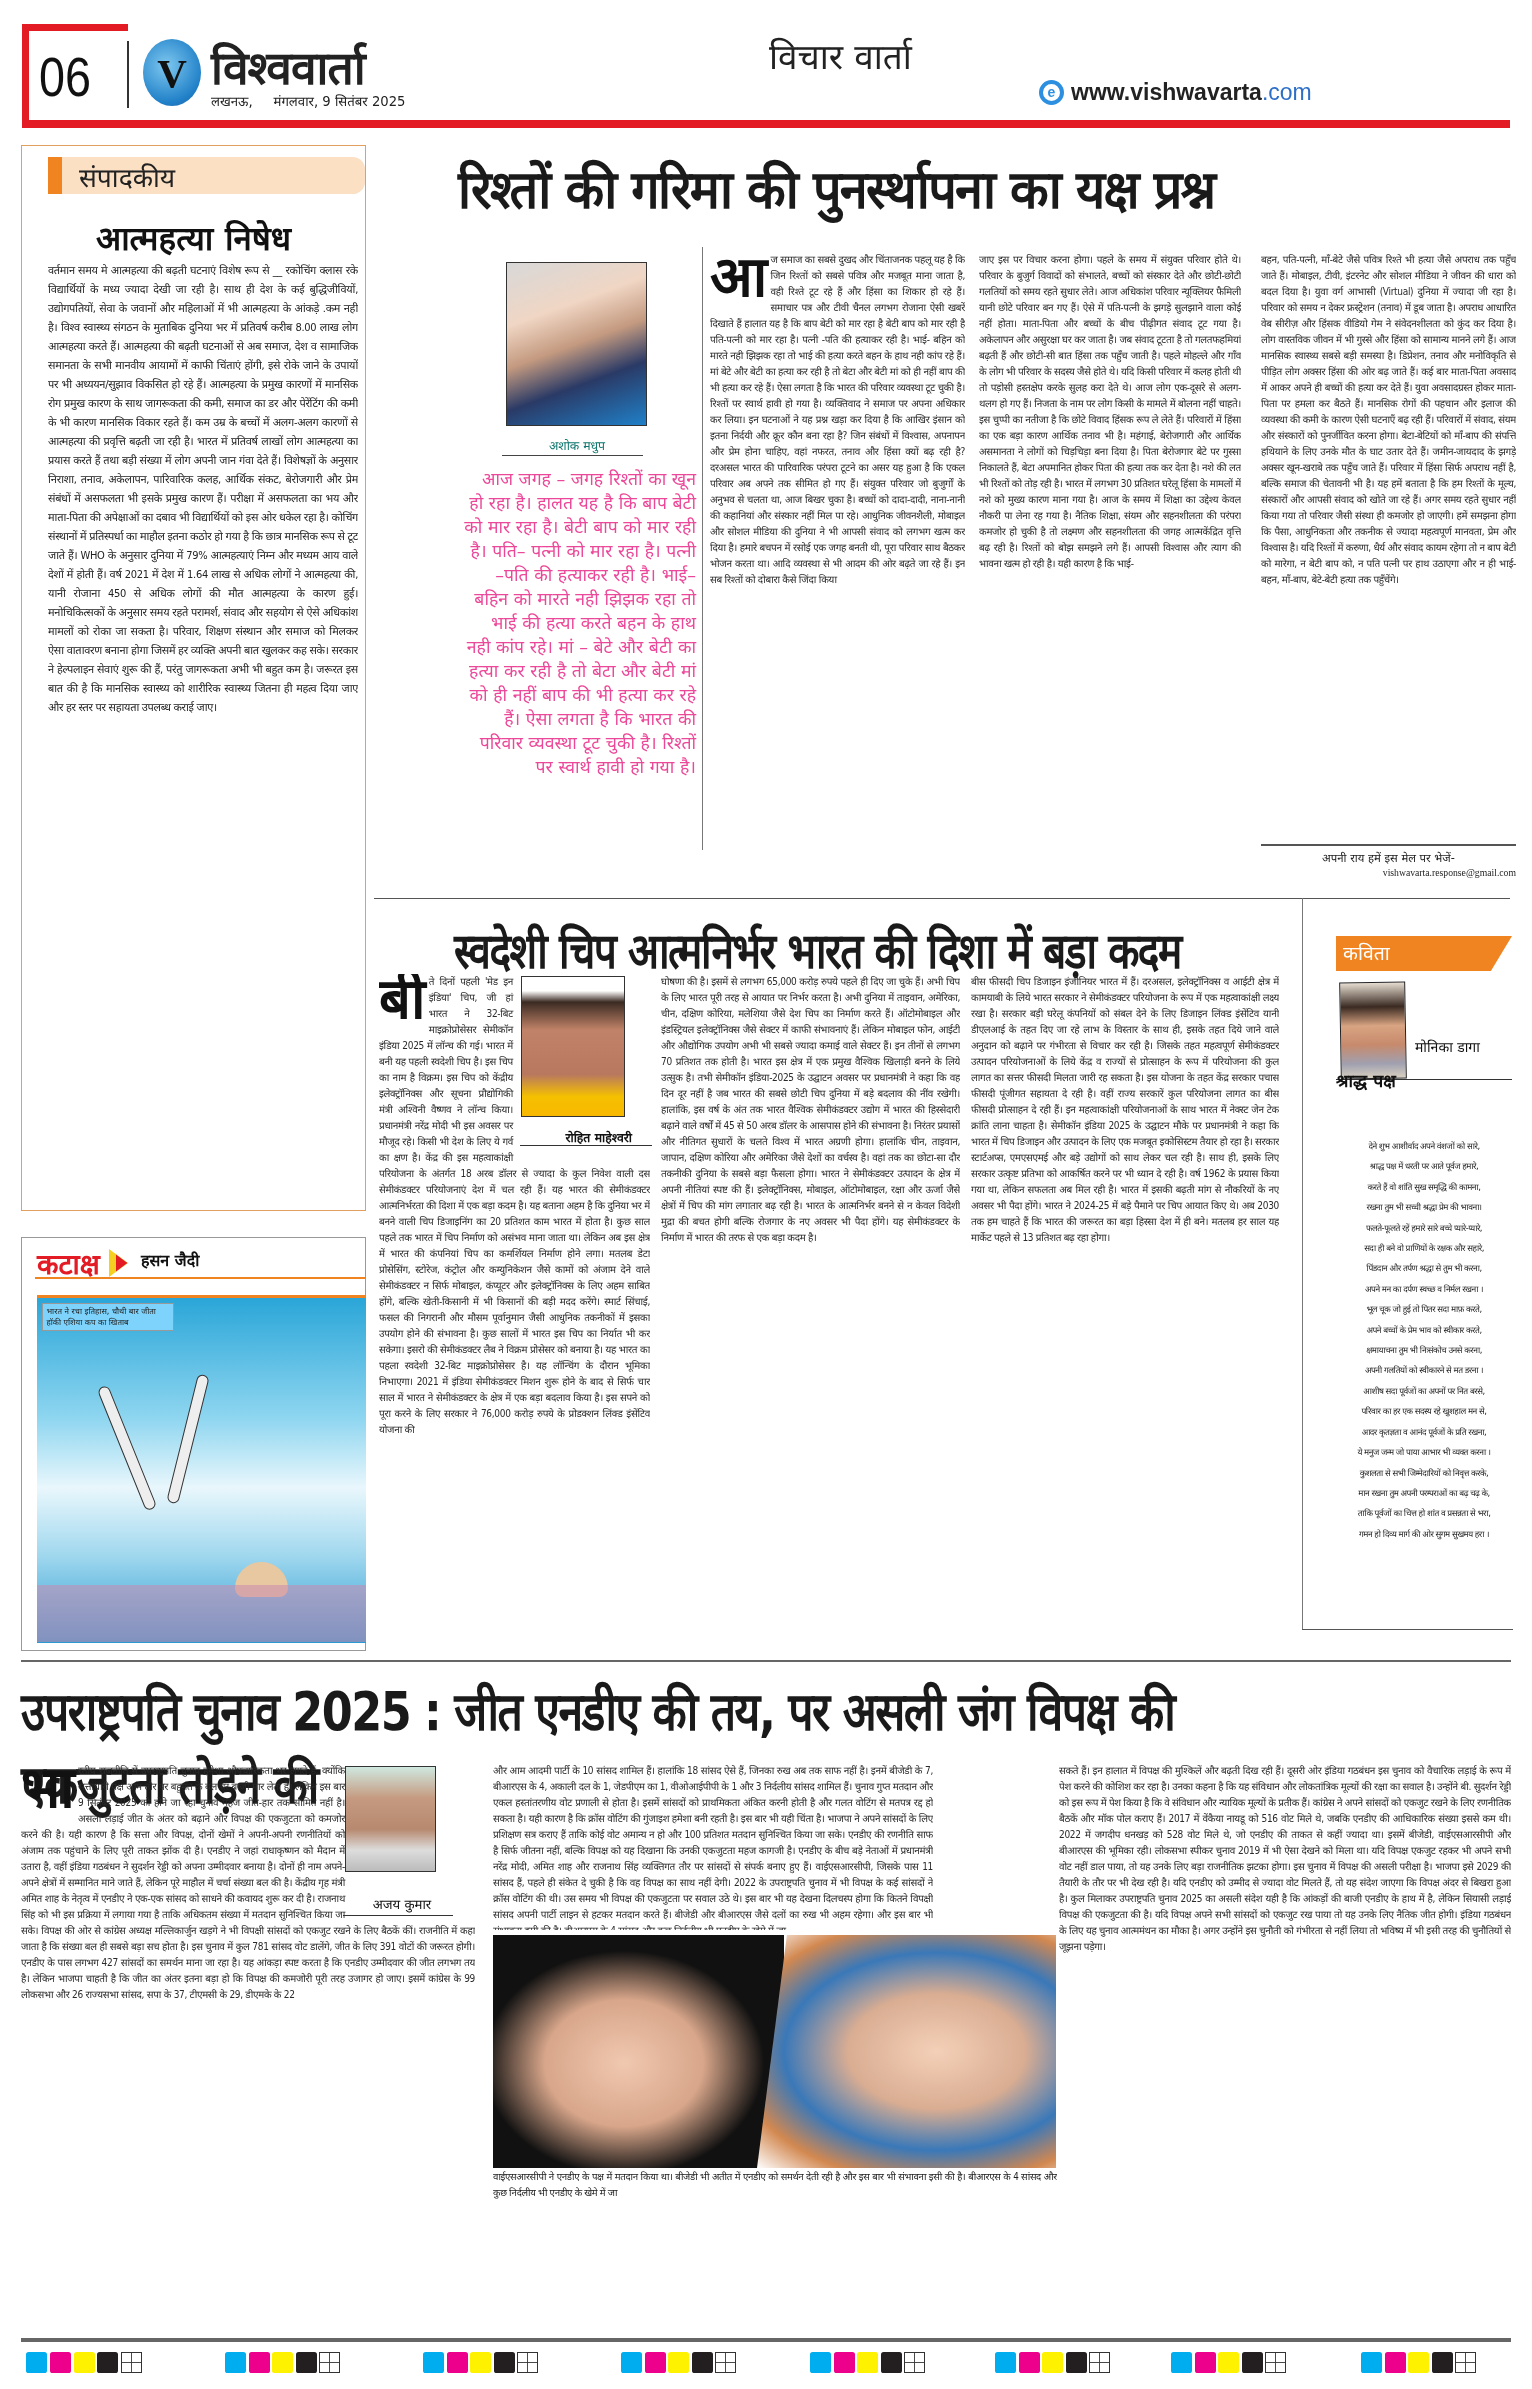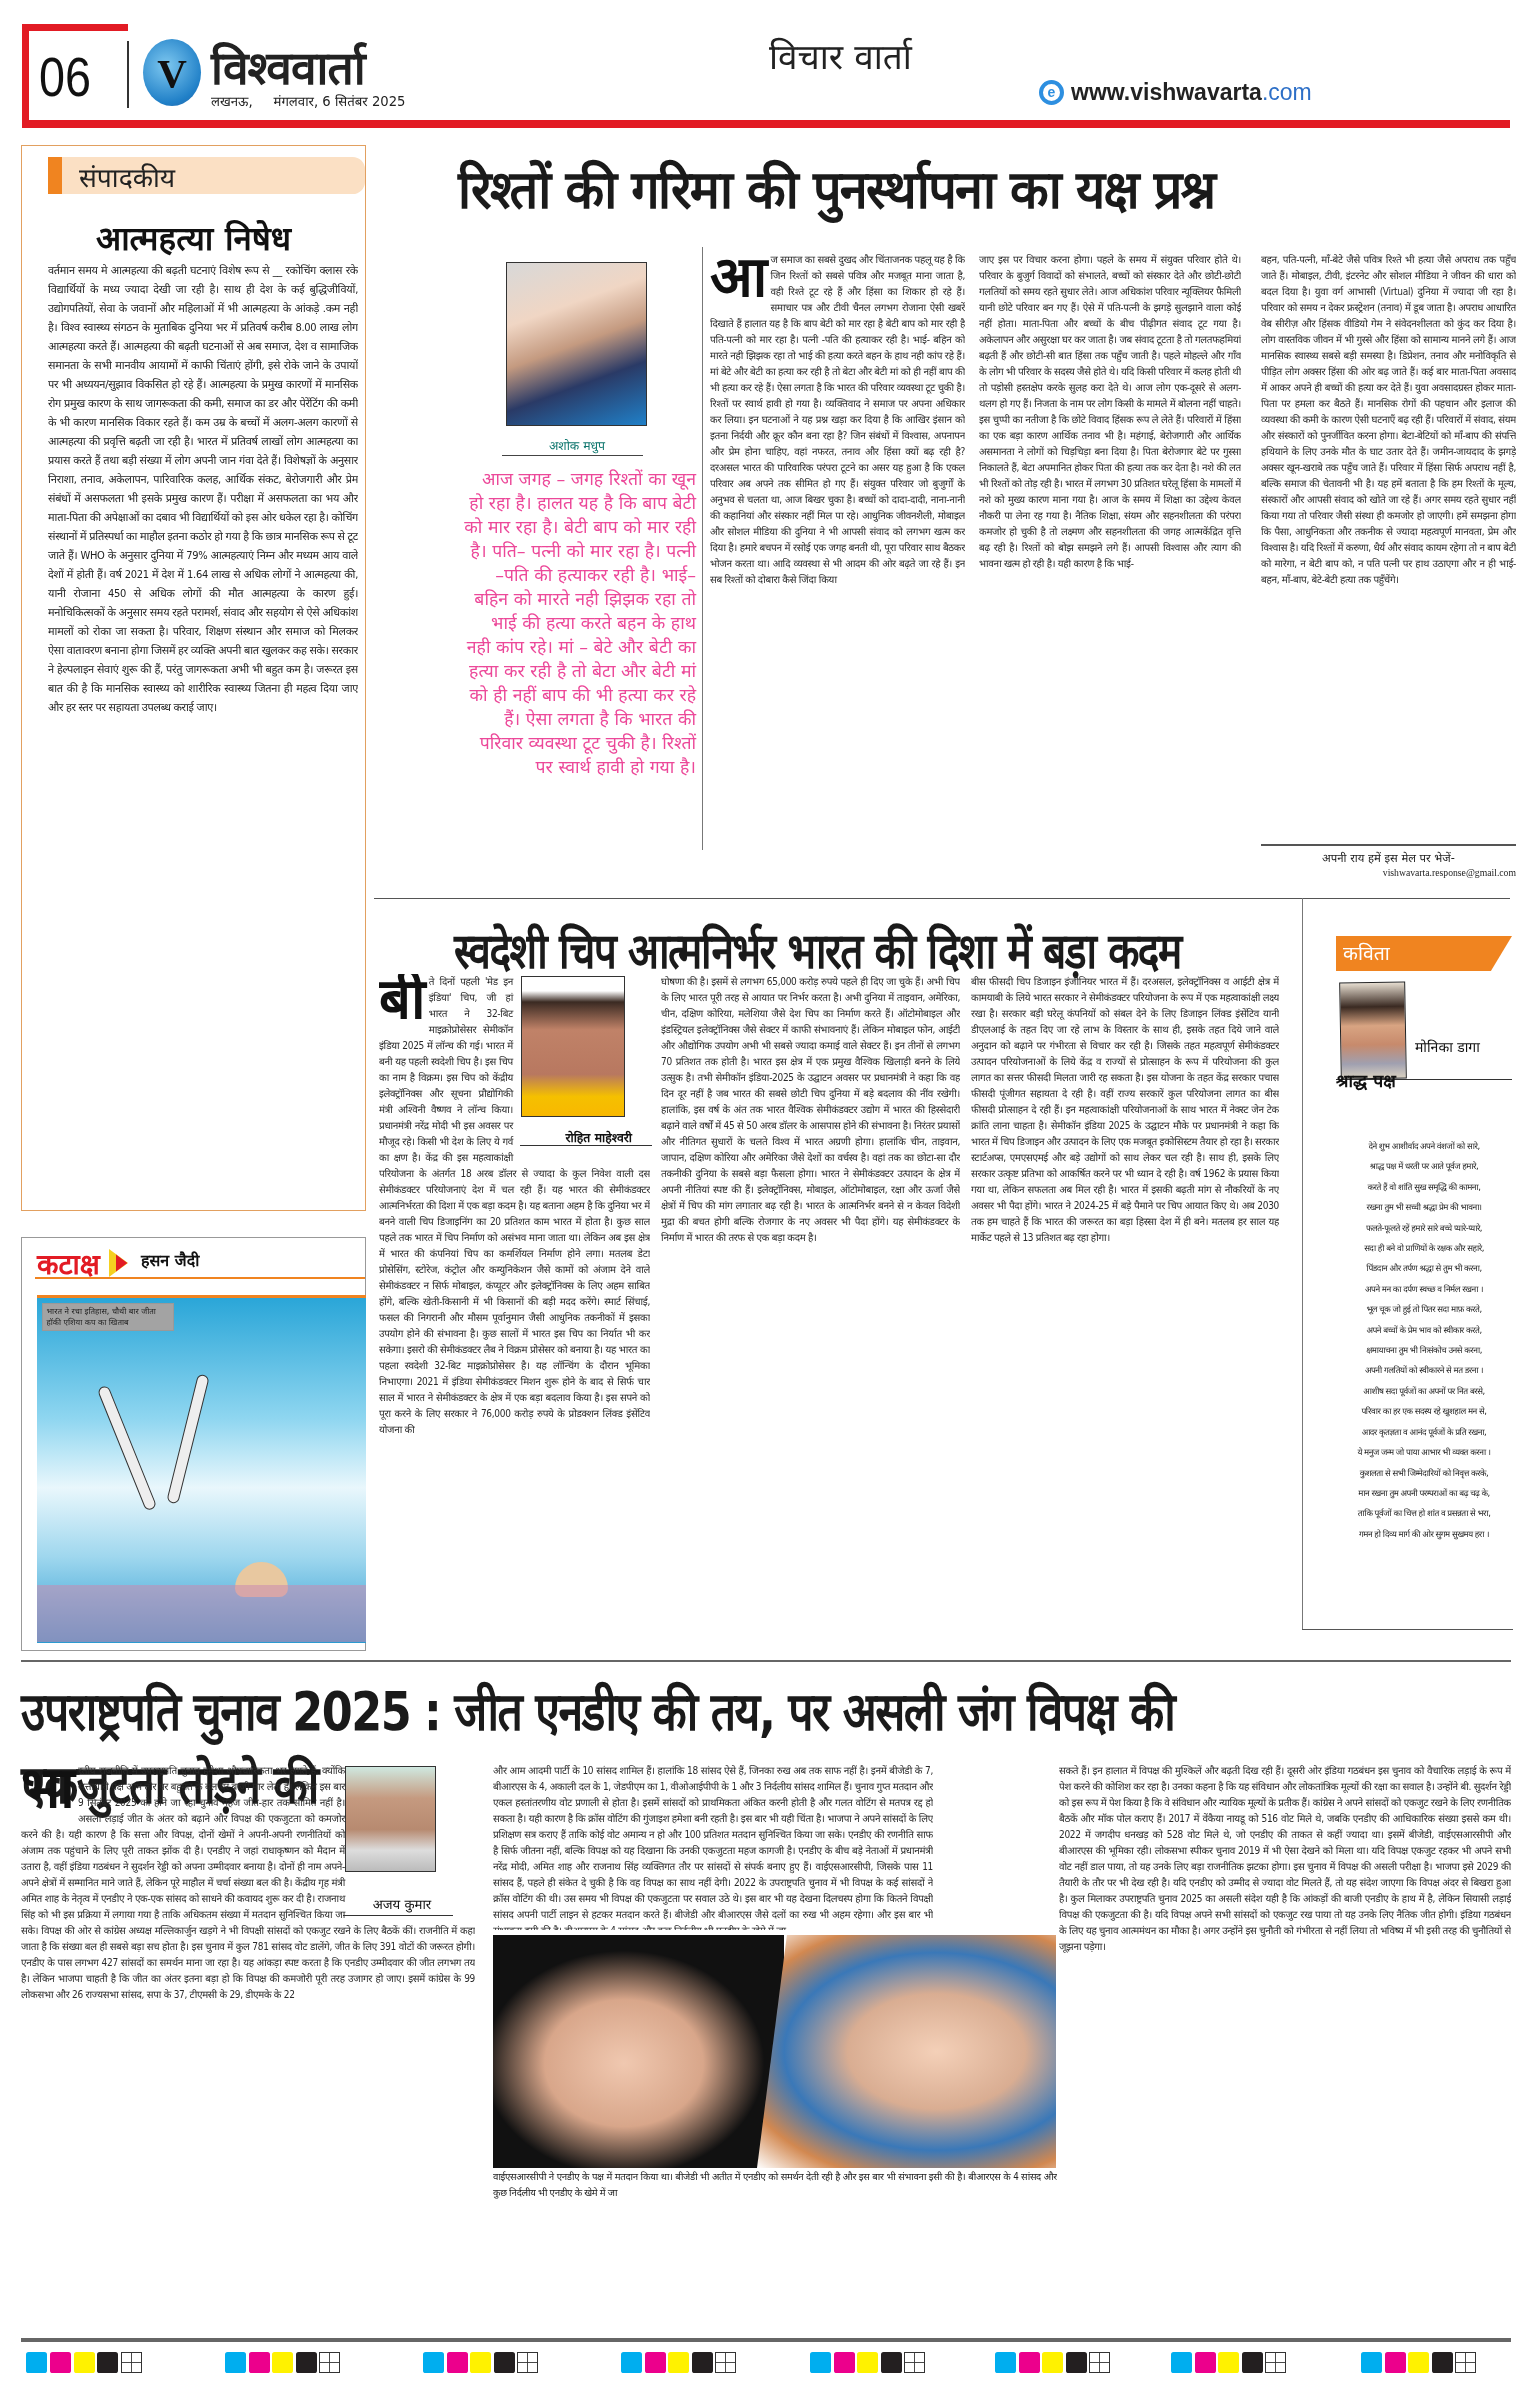--- a/index.html
+++ b/index.html
@@ -30,21 +30,21 @@
   .h-rule{height:0.9px;background:#555}
 
   
   .cart-box{left:21px;top:1237px;width:345px;height:414px;border:0.9px solid #999}
   .cart-label{left:37px;top:1244px;font-size:28px;font-weight:bold;color:#e21b24}
   .cart-arrow{left:106px;top:1249px;width:0;height:0;border-top:14px solid transparent;border-bottom:14px solid transparent;border-left:19.4px solid #f5d020}
   .cart-arrow2{left:113px;top:1249px;width:0;height:0;border-top:14px solid transparent;border-bottom:14px solid transparent;border-left:19.4px solid #e21b24}
   .cart-author{left:141px;top:1249px;font-size:16px;font-weight:bold;color:#111}
   .cart-rule{left:35px;top:1277px;width:330px;height:1.8px;background:#f08420}
   .cart-img{left:37px;top:1295px;width:329px;height:348px;background:linear-gradient(180deg,#2aa6d8 0%,#8fd6f0 35%,#e9f7fc 55%,#9fd7ee 75%,#2a9ad0 100%);border-top:3.5px solid #f08420;overflow:hidden}
-  .cart-caption{left:42px;top:1303px;width:132px;background:#a3a3a3;border:0.9px solid #999;font-size:8px;line-height:11.4px;padding:1.8px 3.5px;color:#222}
+  .cart-caption{left:42px;top:1303px;width:132px;background:#7dd3fc;border:0.9px solid #999;font-size:8px;line-height:11.4px;padding:1.8px 3.5px;color:#222}
   .stick{width:12.3px;height:132px;background:#eee;border:1.8px solid #333;border-radius:7px}
   .ground{left:37px;top:1585px;width:329px;height:57px;background:#c88ab0}
 
   
   .a1-title{left:458px;top:151px;font-size:53px;font-weight:bold;color:#1a1a1a;letter-spacing:-1.8px;transform:scaleX(.95);transform-origin:left}
   .a1-photo{left:506px;top:262px;width:141px;height:164px;background:linear-gradient(160deg,#d8d8d8 0%,#f0d6c4 30%,#c49a80 50%,#2a3a66 70%,#2080c8 100%);border:0.9px solid #333}
   .a1-author{left:458px;top:437px;width:238px;text-align:center;font-size:12.3px;color:#0f766e}
   .a1-author-rule{left:502px;top:455px;width:141px;height:0.9px;background:#444}
   .pull{left:463px;top:467px;width:233px;font-size:17.6px;line-height:24px;text-align:right;color:#ec4899}
   .body-col{font-size:10px;line-height:16px;text-align:justify;color:#2a2a2a;letter-spacing:-0.3px;font-family:"DejaVu Sans Condensed","DejaVu Sans",sans-serif;overflow:hidden}
@@ -92,21 +92,21 @@
 <div class="abs hdr-red-left"></div>
 <div class="abs hdr-red-bottom"></div>
 <div class="abs page-no">06</div>
 <div class="abs hdr-vsep"></div>
 <div class="abs logo">
     <span>V</span>
   </div>
 <div class="abs paper-name">विश्ववार्ता</div>
 <div class="abs paper-sub">
   <span>लखनऊ,</span>&nbsp;&nbsp;&nbsp;&nbsp;
-  <span>मंगलवार, 6 सितंबर 2025</span>
+  <span>मंगलवार, 9 सितंबर 2025</span>
 </div>
 <div class="abs section-title">विचार वार्ता</div>
 <div class="abs site">
   <span class="ie">e</span>
   <span><span>www.vishwavarta</span><span class="tld">.com</span></span>
 </div>
 
 <div class="abs edit-box"></div>
 <div class="abs edit-label-bar"></div>
 <div class="abs edit-label-mark"></div>

